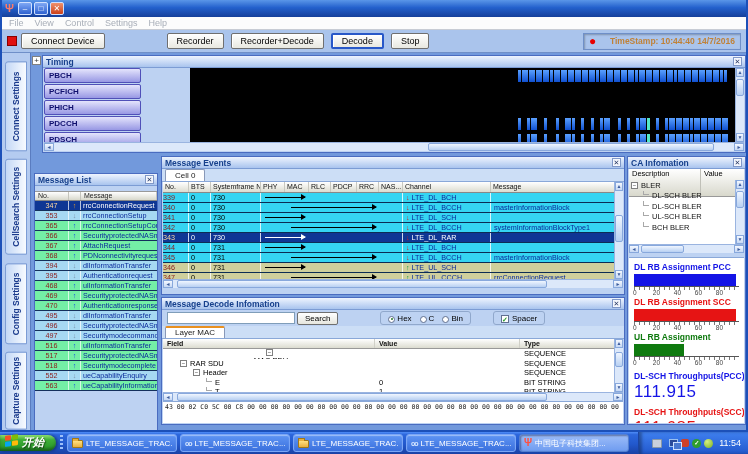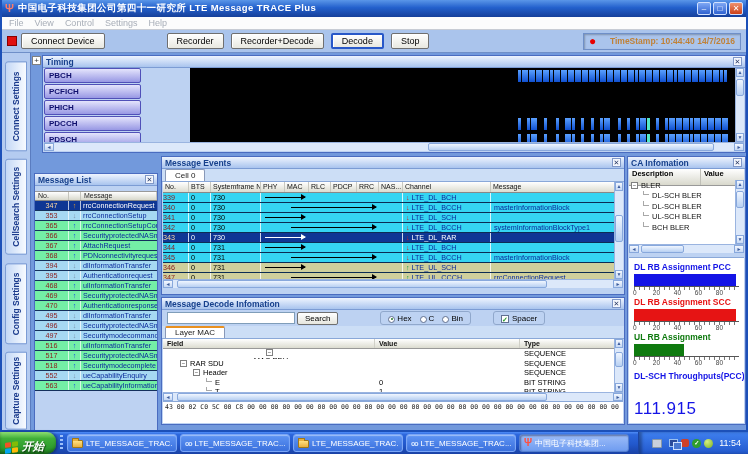--- a/index.html
+++ b/index.html
@@ -145,42 +145,42 @@
   .expander { width:7px; height:7px; border:1px solid #808080; background:#fff; font-size:6px; line-height:5px;
               text-align:center; color:#333; margin-right:3px; flex:none; }
   .conn { width:6px; height:5px; border-left:1px solid #a8a8a8; border-bottom:1px solid #a8a8a8; margin:-4px 3px 2px 0; flex:none; }
   .hex-area { position:absolute; left:1px; right:1px; bottom:1px; height:22px; background:#fff; border-top:1px solid #8aa8d8;
               font-family:"DejaVu Sans Mono",monospace; font-size:6.5px; padding:1px 8px 0 2px; color:#222; overflow:hidden;
               white-space:nowrap; }
 
   
   #ca-panel { left:625px; top:103px; width:119px; height:269px; }
   .ca-tree-box { position:absolute; top:12px; left:1px; right:1px; height:84px; background:#fff; }
-  .ca-head { display:flex; height:17px; background:linear-gradient(180deg,#ffffff,#d8d8cc); border-bottom:1px solid #999;
-             font-size:7.5px; font-weight:bold; }
+  .ca-head { display:flex; height:28px; background:linear-gradient(180deg,#ffffff,#d8d8cc); border-bottom:1px solid #999;
+             font-size:7.5px; font-weight:normal; }
   .ca-head .c1 { width:72px; border-right:1px solid #c0c0b8; padding-left:3px; } .ca-head .c2 { flex:1; padding-left:3px; }
   .ca-body { position:absolute; top:11px; bottom:9px; left:0; right:9px; overflow:hidden; }
   .ca-row { height:10.5px; display:flex; align-items:center; font-size:7.5px; color:#111; white-space:nowrap; overflow:hidden; }
   .ca-charts { position:absolute; top:100px; left:1px; right:1px; bottom:1px; background:#fff; border-top:1px solid #8aa8d8;
                padding:4px 5px 0; overflow:hidden; }
   .chart-label { font-size:8.5px; font-weight:bold; margin-bottom:2px; white-space:nowrap; }
   .chart-track { height:12px; position:relative; }
   .chart-bar { height:100%; }
   .chart-axis { position:relative; height:10px; border-top:1px solid #555; margin-bottom:1px;
                 background:repeating-linear-gradient(90deg,#777 0 1px,transparent 1px 5px);
                 background-size:100% 3px; background-repeat:no-repeat; }
   .axlab { position:absolute; top:2px; font-size:6.5px; color:#444; transform:translateX(-30%); }
   .tp-label { font-size:8.5px; font-weight:bold; margin-top:5px; white-space:nowrap; }
-  .tp-value { font-size:17px; margin-top:18px; letter-spacing:.5px; }
+  .tp-value { font-size:17px; margin-top:1px; letter-spacing:.5px; }
 
   
   .taskbar { position:absolute; left:0; top:432px; width:748px; height:22px; display:flex; align-items:center;
              background:linear-gradient(180deg,#4f8df8 0%,#2c66dc 12%,#2258cc 55%,#1941a5 100%); }
-  .start-btn { height:22px; background:linear-gradient(180deg,#8ede71 0%,#3fae38 30%,#2f9e2e 70%,#1e7a1e 100%);
-               border-radius:0 9px 9px 0; display:flex; align-items:flex-end; gap:4px; padding:0 12px 0 5px;
+  .start-btn { height:16px; background:linear-gradient(180deg,#8ede71 0%,#3fae38 30%,#2f9e2e 70%,#1e7a1e 100%);
+               border-radius:0 9px 9px 0; display:flex; align-items:flex-start; gap:4px; padding:0 12px 0 5px;
                box-shadow:inset 0 -2px 3px rgba(0,0,0,.25),2px 0 3px rgba(0,0,0,.35); flex:none; }
   .start-label { color:#fff; font-weight:bold; font-style:italic; font-size:11px; text-shadow:1px 1px 1px rgba(0,0,0,.5); }
   .winflag { width:13px; height:12px; display:grid; grid-template-columns:6px 6px; grid-template-rows:5px 5px; gap:1px;
              transform:skewY(-8deg); }
   .winflag span { border-radius:1px; }
   .wf1 { background:#f35325; } .wf2 { background:#81bc06; } .wf3 { background:#05a6f0; } .wf4 { background:#ffba08; }
   .ql-divider { width:3px; height:16px; margin:0 4px;
                 background:repeating-linear-gradient(180deg,#9ec0fa 0 2px,transparent 2px 4px); flex:none; }
   .task-items { display:flex; align-items:center; gap:3px; }
   .task-item { width:110px; height:18px; background:linear-gradient(180deg,#5f95f4,#3a70dd); border:1px solid #7aa6f6;
@@ -210,21 +210,20 @@
   .tray-time { color:#fff; font-size:9px; margin-left:3px; }
 </style>
 </head>
 <body>
 
 <div class="screen">
   <div class="window">
 
     <div class="titlebar">
       <span class="app-icon">Ψ</span>
-      <span class="title-text">中国电子科技集团公司第四十一研究所 LTE Message TRACE Plus</span>
       <span class="winbtns">
         <span class="winbtn">–</span>
         <span class="winbtn">□</span>
         <span class="winbtn close">✕</span>
       </span>
     </div>
 
     <div class="menubar">
         <div class="menu-item">File</div>
         <div class="menu-item">View</div>

